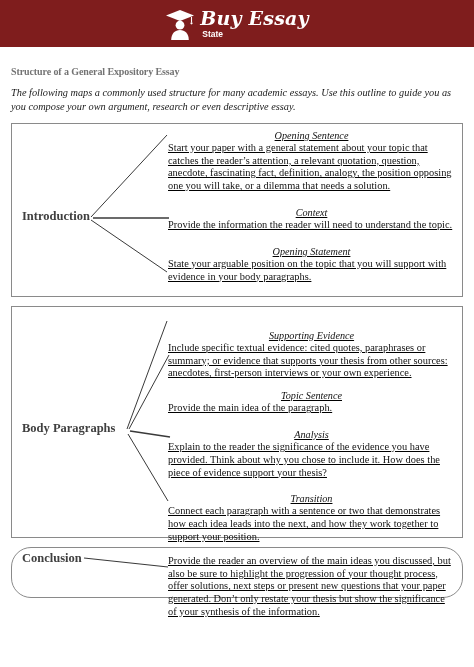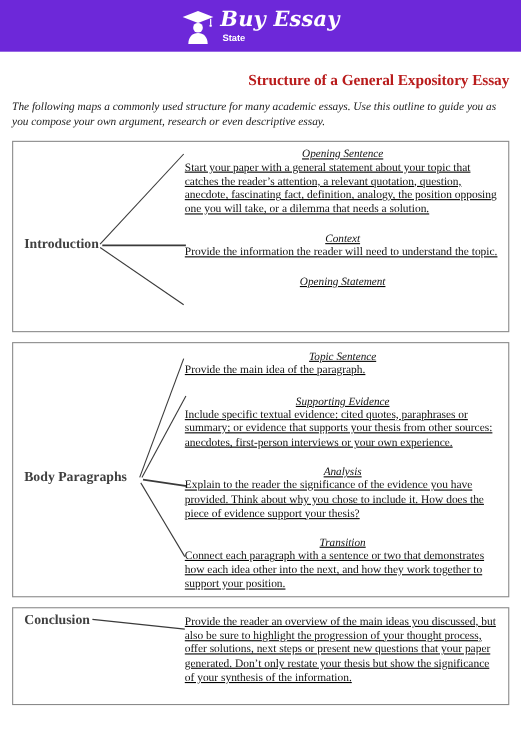--- a/index.html
+++ b/index.html
@@ -11,21 +11,21 @@
     height: 667px;
     background: #ffffff;
     font-family: "Liberation Serif", "DejaVu Serif", serif;
     overflow: hidden;
     position: relative;
   }
 
   
   .header-bar {
     height: 47px;
-    background: #6d28d9;
+    background: #7f1d1d;
     display: flex;
     align-items: center;
     justify-content: center;
     position: relative;
   }
   .logo {
     display: flex;
     align-items: center;
     gap: 5px;
   }
@@ -56,24 +56,24 @@
     margin-top: 2px;
     margin-left: 2px;
   }
 
   
   .sheet {
     padding: 0 11px;
     box-sizing: border-box;
   }
   .doc-title {
-    text-align: right;
-    font-weight: bold;
-    font-size: 14px;
-    color: #b91c1c;
+    text-align: left;
+    font-weight: bold;
+    font-size: 10px;
+    color: #737373;
     margin: 19px 0 0 0;
     letter-spacing: -0.1px;
   }
   .doc-subtitle {
     font-style: italic;
     font-size: 10.3px;
     line-height: 1.35;
     color: #1a1a1a;
     margin: 9px 0 0 0;
     text-align: left;
@@ -181,58 +181,59 @@
         <div class="entry">
           <div class="entry-title">Opening Sentence</div>
           <div class="entry-body">Start your paper with a general statement about your topic that catches the reader’s attention, a relevant quotation, question, anecdote, fascinating fact, definition, analogy, the position opposing one you will take, or a dilemma that needs a solution.</div>
         </div>
         <div class="entry" style="margin-top:14px;">
           <div class="entry-title">Context</div>
           <div class="entry-body">Provide the information the reader will need to understand the topic.</div>
         </div>
         <div class="entry" style="margin-top:14px;">
           <div class="entry-title">Opening Statement</div>
+          <div class="entry-body">State your arguable position on the topic that you will support with evidence in your body paragraphs.</div>
         </div>
       </div>
     </div>
   </div>
 
   <div class="section-box" style="height:232px; margin-top:9px;">
     <svg class="connector-svg" width="452" height="232">
       <line x1="115" y1="122" x2="155" y2="14" stroke-width="1"></line>
       <line x1="117" y1="122" x2="157" y2="48" stroke-width="1"></line>
       <line x1="118" y1="124" x2="158" y2="130" stroke-width="1.6"></line>
       <line x1="116" y1="127" x2="156" y2="194" stroke-width="1"></line>
     </svg>
     <div class="box-inner">
       <div class="box-label-col">
         <span class="box-label" style="top:114px; left:10px;">Body Paragraphs</span>
       </div>
       <div class="box-content-col" style="padding-top:7px;">
+        <div class="entry" style="margin-top:16px;">
+          <div class="entry-title">Supporting Evidence</div>
+          <div class="entry-body">Include specific textual evidence: cited quotes, paraphrases or summary; or evidence that supports your thesis from other sources: anecdotes, first-person interviews or your own experience.</div>
+        </div>
         <div class="entry">
           <div class="entry-title">Topic Sentence</div>
           <div class="entry-body">Provide the main idea of the paragraph.</div>
         </div>
-        <div class="entry" style="margin-top:16px;">
-          <div class="entry-title">Supporting Evidence</div>
-          <div class="entry-body">Include specific textual evidence: cited quotes, paraphrases or summary; or evidence that supports your thesis from other sources: anecdotes, first-person interviews or your own experience.</div>
-        </div>
         <div class="entry" style="margin-top:14px;">
           <div class="entry-title">Analysis</div>
           <div class="entry-body">Explain to the reader the significance of the evidence you have provided. Think about why you chose to include it. How does the piece of evidence support your thesis?</div>
         </div>
         <div class="entry" style="margin-top:14px;">
           <div class="entry-title">Transition</div>
-          <div class="entry-body">Connect each paragraph with a sentence or two that demonstrates how each idea other into the next, and how they work together to support your position.</div>
+          <div class="entry-body">Connect each paragraph with a sentence or two that demonstrates how each idea leads into the next, and how they work together to support your position.</div>
         </div>
       </div>
     </div>
   </div>
 
-  <div class="section-box" style="height:89px; margin-top:9px;">
+  <div class="section-box" style="height:51px; margin-top:9px;border-radius:20px;">
     <svg class="connector-svg" width="452" height="71">
       <line x1="72" y1="10" x2="156" y2="19" stroke-width="1.2"></line>
     </svg>
     <div class="box-inner">
       <div class="box-label-col">
         <span class="box-label" style="top:3px; left:10px;">Conclusion</span>
       </div>
       <div class="box-content-col" style="padding-top:7px;">
         <div class="entry">
           <div class="entry-body">Provide the reader an overview of the main ideas you discussed, but also be sure to highlight the progression of your thought process, offer solutions, next steps or present new questions that your paper generated. Don’t only restate your thesis but show the significance of  your synthesis of the information.</div>

